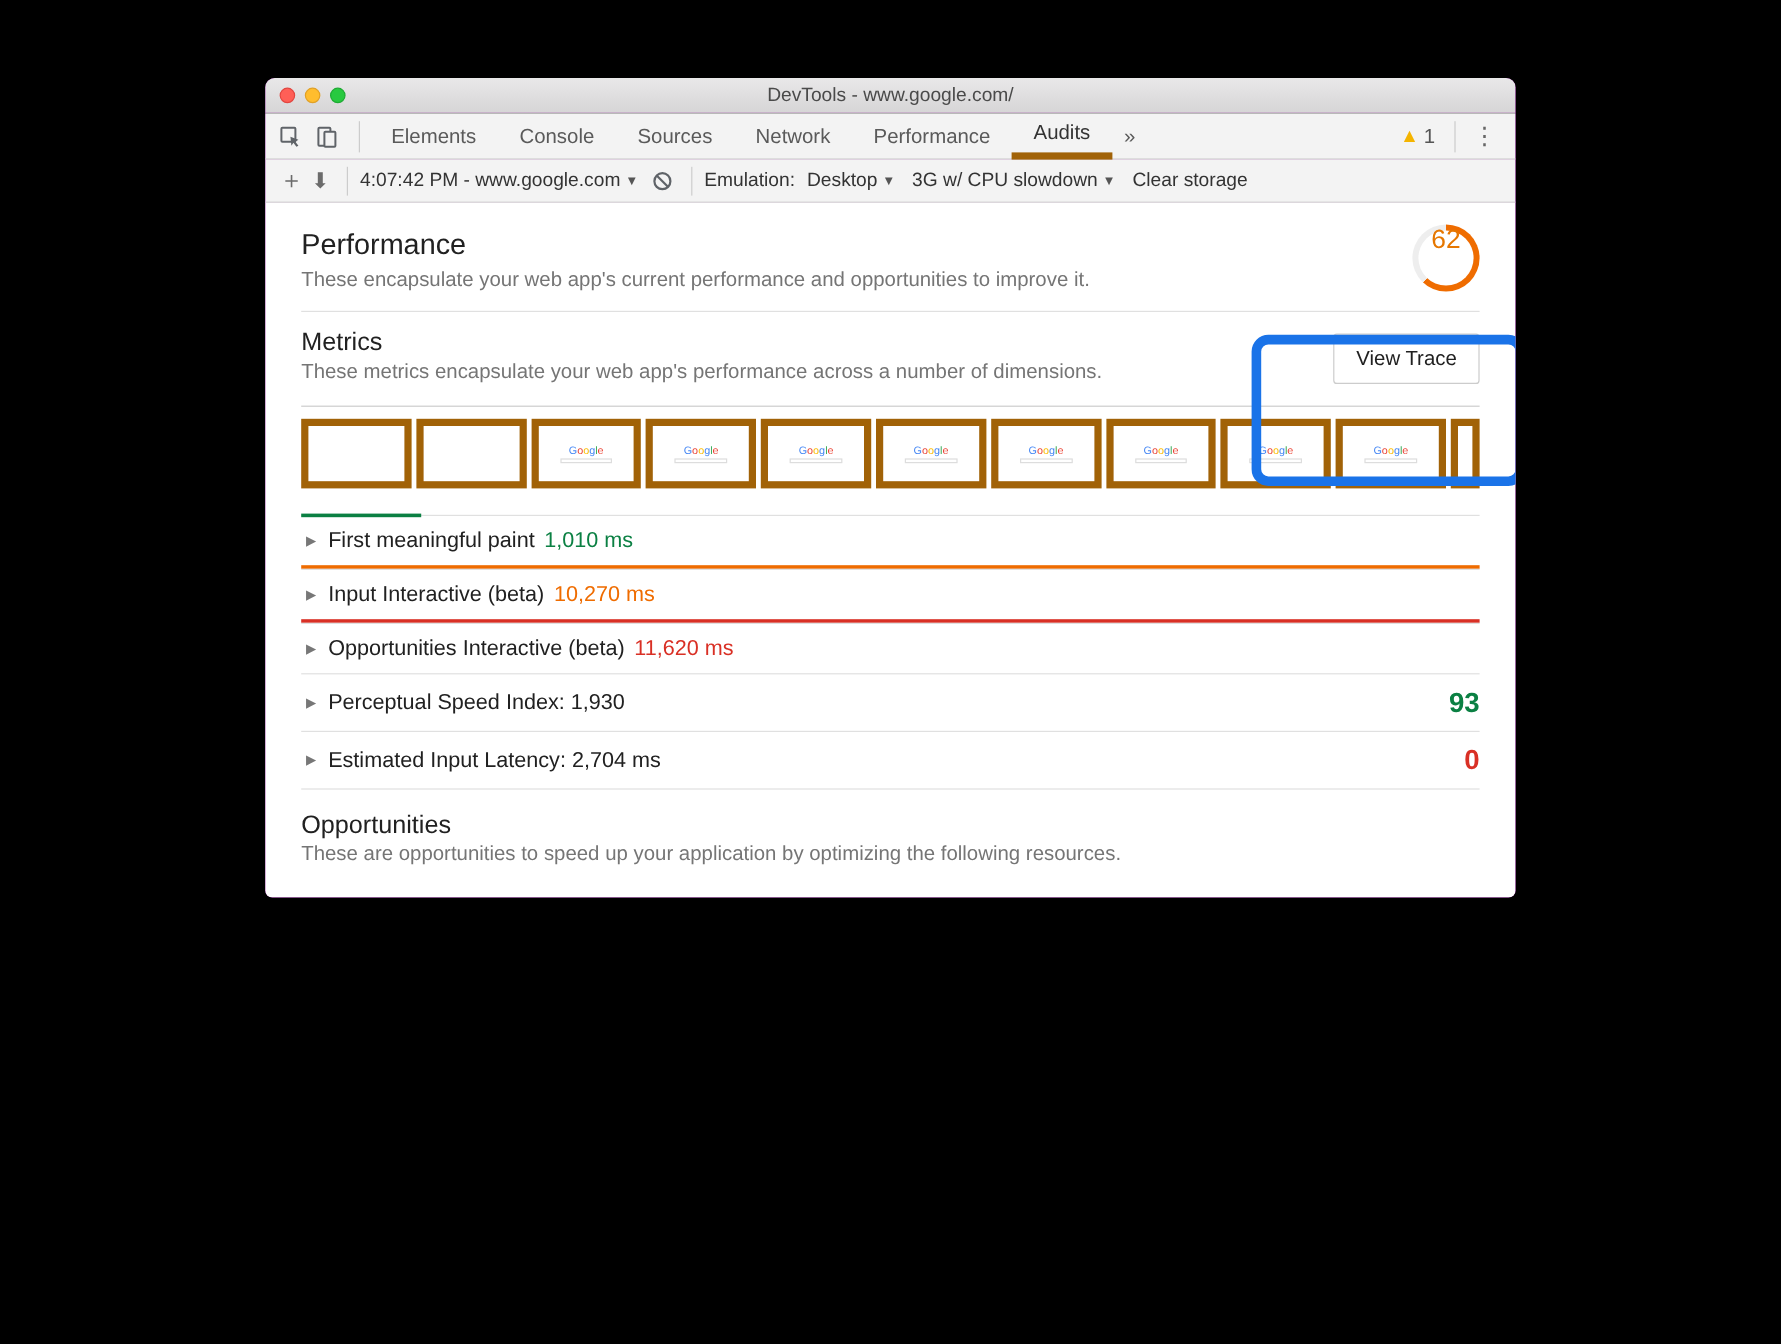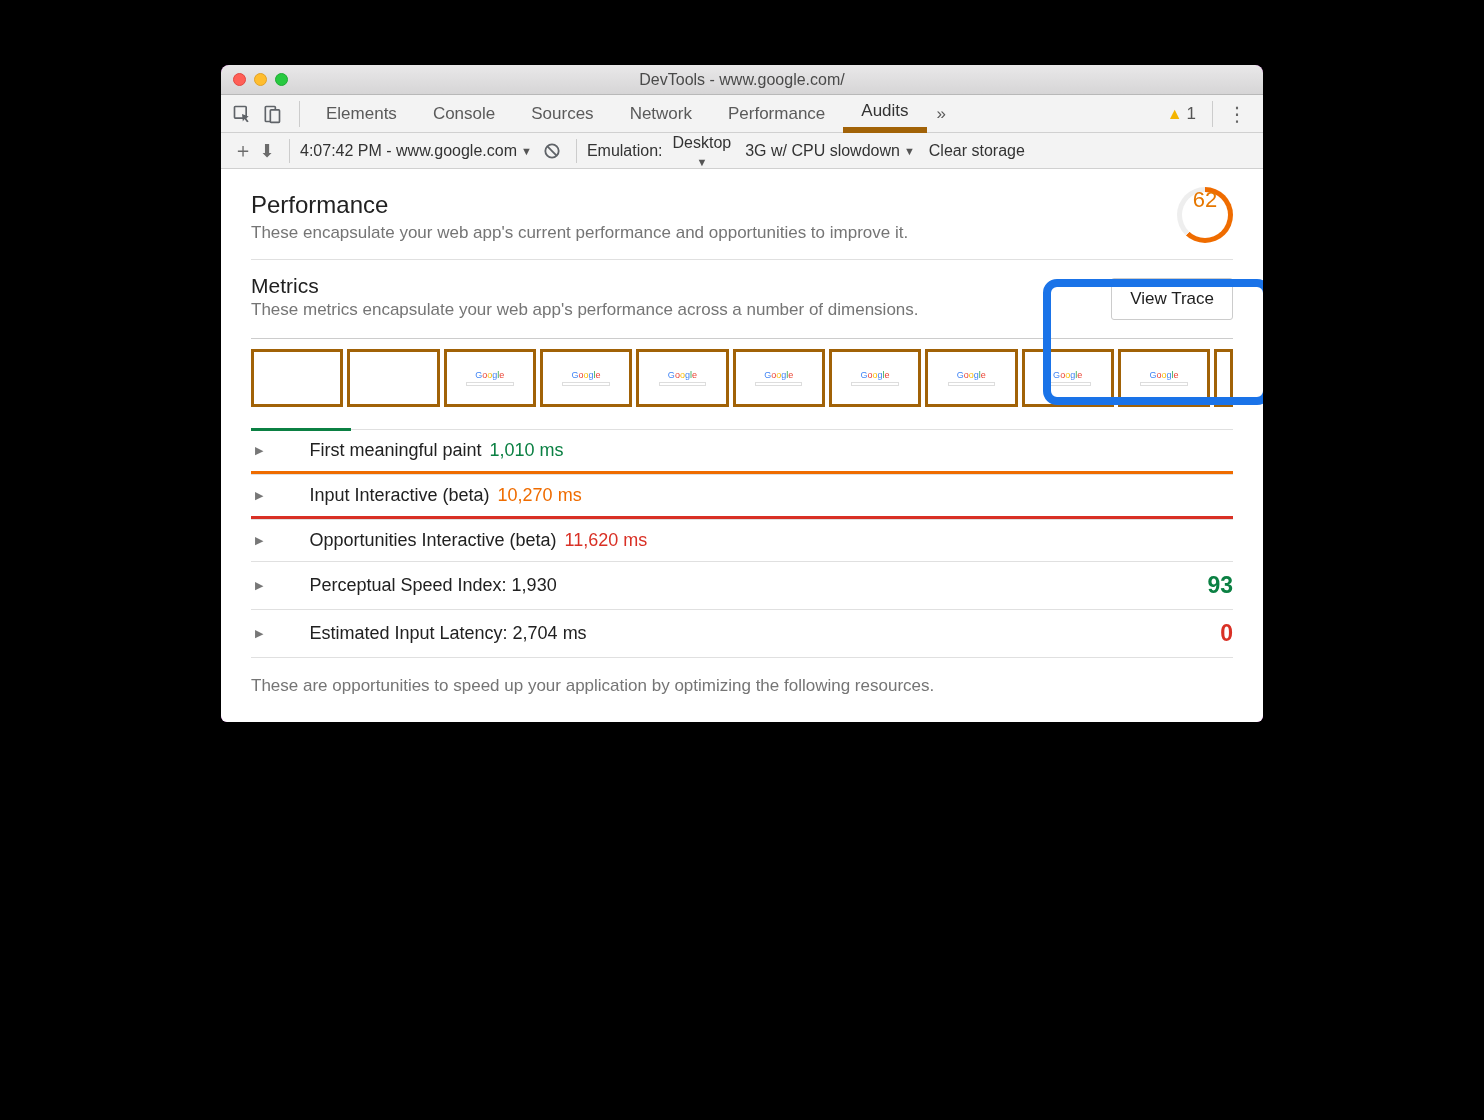--- a/index.html
+++ b/index.html
@@ -105,29 +105,29 @@
     border-radius: 14px;
     pointer-events:none;
     z-index:50;
   }
   
   .timeline-ticks { display:flex; margin-top:14px; padding: 0 0px; font-size:17px; color:#5f6368;}
   .timeline-ticks .tick { flex:1; text-align:center; position:relative;}
   .timeline-ticks .tick::before { content:""; position:absolute; top:-8px; left:50%; width:1px; height:6px; background:#bbb;}
   .timeline-rule { height:1px; background:#ccc; margin: 0 0 4px 0;}
   .filmstrip { display:flex; gap:4px; margin-top:10px; margin-bottom:22px;}
-  .frame { flex:1; height:58px; border:3px solid #a16207; background:#fff; position:relative; font-size:6px; color:#aaa; display:flex; flex-direction:column; align-items:center; justify-content:center;}
+  .frame { flex:1; height:58px; border:6px solid #a16207; background:#fff; position:relative; font-size:6px; color:#aaa; display:flex; flex-direction:column; align-items:center; justify-content:center;}
   .frame.blank { background:#fff;}
   .frame .ggl { font-size:9px; }
   .frame .ggl .b{color:#4285f4;} .frame .ggl .r{color:#ea4335;} .frame .ggl .y{color:#fbbc05;} .frame .ggl .g{color:#34a853;}
   .frame .bar { width:55%; height:4px; border:1px solid #ddd; margin-top:2px;}
   
   .metric-row { border-top:1px solid #e0e0e0; padding: 10px 0 10px 4px; display:flex; align-items:center; font-size:18px; cursor:pointer;}
   .metric-row .tri { color:#777; font-size:11px; margin-right:10px;}
-  .metric-row .label { color:#212121;margin-left:36px;}
+  .metric-row .label { color:#212121;}
   .metric-row .val { margin-left:8px;}
   .metric-row .score { margin-left:auto; font-weight:700; font-size:23px;text-align:center;}
   .bar-top { height:3px; }
   .bar-orange { background:#ef6c00;}
   .bar-red { background:#d93025;}
   .c-green { color:#0b8043;}
   .c-orange { color:#ef6c00;}
   .c-red { color:#d93025;}
   .opps { padding: 18px 30px 26px 30px;}
   .opps h3 { font-size:21px; font-weight:400; margin-bottom:2px;}
@@ -190,21 +190,21 @@
       <span class="caret">▼</span>
     </div>
     <div class="tico block-ico" style="margin-left:10px;">
       <svg viewBox="0 0 24 24" fill="none" stroke="#5f6368" stroke-width="2.2">
         <circle cx="12" cy="12" r="8"></circle>
           <path d="M6.5 6.5 L17.5 17.5"></path>
       </svg>
     </div>
     <div class="sep"></div>
     <span>Emulation:</span>
-    <div class="dd" style="margin-left:10px;flex-direction:column;">
+    <div class="dd" style="margin-left:10px;">
       <span>Desktop</span>
       <span class="caret">▼</span>
     </div>
     <div class="dd" style="margin-left:14px;">
       <span>3G w/ CPU slowdown</span>
       <span class="caret">▼</span>
     </div>
     <span style="margin-left:14px;">Clear storage</span>
   </div>
 
@@ -302,18 +302,19 @@
 
         <div class="metric-row" style="border-bottom:1px solid #e0e0e0;">
           <span class="tri">▶</span>
           <span class="label">Estimated Input Latency: 2,704 ms</span>
           <span class="score c-red">0</span>
         </div>
       </div>
     </div>
 
     <div class="opps">
+      <h3>Opportunities</h3>
       <p>These are opportunities to speed up your application by optimizing the following resources.</p>
     </div>
   </div>
 
   <div class="annot-box" style="top:214px; left:822px; width:228px; height:126px;"></div>
 </div>
 
 </body></html>

